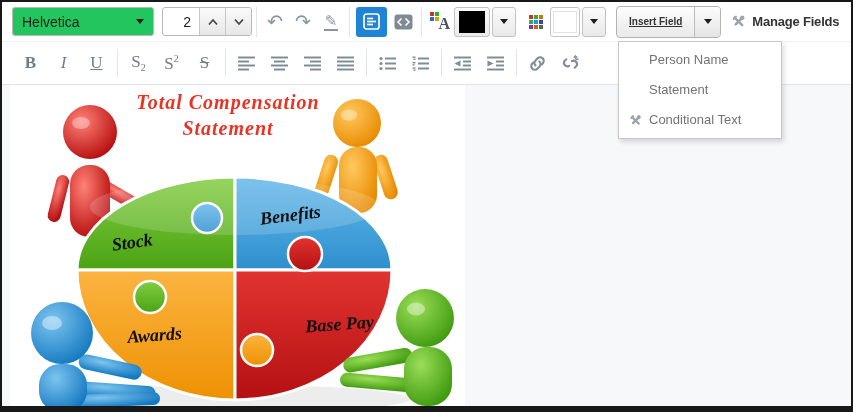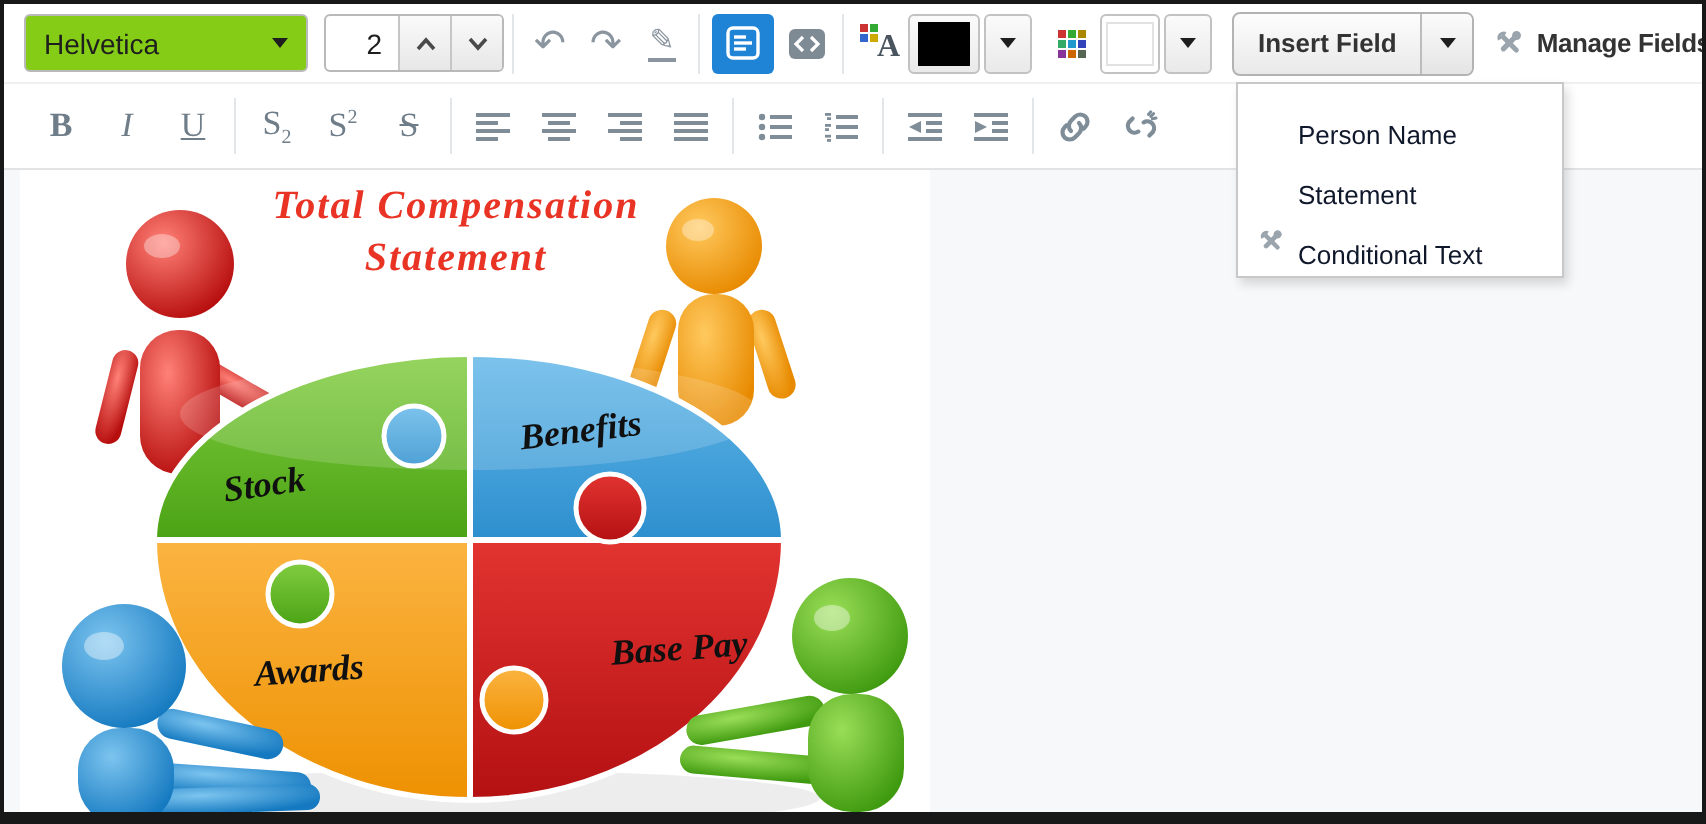--- a/index.html
+++ b/index.html
@@ -12,21 +12,21 @@
   }
   
   .row1 {
     height:40px; flex:0 0 40px; display:flex; align-items:center;
     padding-left:10px; background:#fff; border-bottom:1px solid #f0f0f0;
     white-space:nowrap;
   }
   .font-select {
     width:142px; height:29px; border:1px solid #b9b9b9; border-radius:3px;
     display:flex; align-items:center; justify-content:space-between;
-    padding:0 9px; font-size:14px; color:#1e1e1e; background:#84cc16; cursor:pointer;
+    padding:0 9px; font-size:14px; color:#1e1e1e; background:#22c55e; cursor:pointer;
     flex:0 0 auto;
   }
   .caret { width:0; height:0; border-left:4px solid transparent; border-right:4px solid transparent; border-top:5px solid #1e1e1e; }
   .size-group {
     margin-left:8px; height:29px; display:flex; border:1px solid #b9b9b9;
     border-radius:3px; overflow:hidden; flex:0 0 auto; background:#fff;
   }
   .size-value { width:36px; display:flex; align-items:center; justify-content:flex-end; padding-right:8px; font-size:14px; color:#1e1e1e; }
   .stepper { width:26px; display:flex; align-items:center; justify-content:center;
     background:linear-gradient(#fafafa,#e7e7e7); border-left:1px solid #c6c6c6; cursor:pointer; }
@@ -43,32 +43,32 @@
   .white-swatch { width:24px; height:22px; background:#fff; border:1px solid #e2e2e2; }
   .arrow-btn { width:24px; height:30px; margin-left:2px; display:flex; align-items:center; justify-content:center;
     background:linear-gradient(#fbfbfb,#e9e9e9); border:1px solid #c2c2c2; border-radius:3px; cursor:pointer; flex:0 0 auto; }
   .fontcolor-icon { position:relative; width:20px; height:20px; }
   .fontcolor-A { position:absolute; right:0; bottom:0; font-family:"Liberation Serif",serif; font-size:16px; font-weight:bold; color:#49545e; line-height:16px; }
   .sq { position:absolute; width:4px; height:4px; }
   .grid9 { display:grid; grid-template-columns:repeat(3,4px); grid-auto-rows:4px; gap:1px; }
   .insert-wrap { position:relative; margin-left:10px; flex:0 0 auto; }
   .insert-group { display:flex; height:32px; border:1px solid #b3b3b3; border-radius:4px; overflow:hidden;
     background:linear-gradient(#fdfdfd,#e9e9e9); cursor:pointer; }
-  .insert-label { display:flex; align-items:center; padding:0 12px; font-size:13px; font-weight:bold; color:#333; }
+  .insert-label { display:flex; align-items:center; padding:0 12px; font-size:10px; font-weight:bold; color:#333;text-decoration:underline; }
   .insert-arrow { width:26px; display:flex; align-items:center; justify-content:center; border-left:1px solid #bcbcbc;
     background:linear-gradient(#fbfbfb,#e4e4e4); }
   .manage-fields { margin-left:9px; display:flex; align-items:center; gap:5px; font-size:13px; font-weight:bold; color:#333; cursor:pointer; flex:0 0 auto; letter-spacing:-0.2px; }
   
   .menu {
     position:absolute; left:2px; top:35px; width:164px; z-index:60;
     background:#fff; border:1px solid #c8c8c8; box-shadow:2px 3px 5px rgba(0,0,0,.14);
     padding:3px 0; cursor:default;
   }
-  .menu-item { position:relative; height:30px; display:flex; align-items:flex-end; padding-left:30px;
-    font-size:13px; color:#0f172a; cursor:pointer; }
+  .menu-item { position:relative; height:30px; display:flex; align-items:center; padding-left:30px;
+    font-size:13px; color:#737373; cursor:pointer; }
   .menu-item .mi-icon { position:absolute; left:9px; top:8px; }
   
   .row2 { height:43px; flex:0 0 43px; display:flex; align-items:center; padding-left:12px;
     background:#fff; border-bottom:1px solid #e3e3e3; }
   .tbtn { width:33px; height:32px; display:flex; align-items:center; justify-content:center;
     color:#6f7d89; cursor:pointer; flex:0 0 auto; }
   .tletter { font-family:"Liberation Serif", serif; font-size:17px; color:#6f7d89; }
   .tletter.b { font-weight:bold; }
   .tletter.i { font-style:italic; }
   .tletter.u { text-decoration:underline; }

